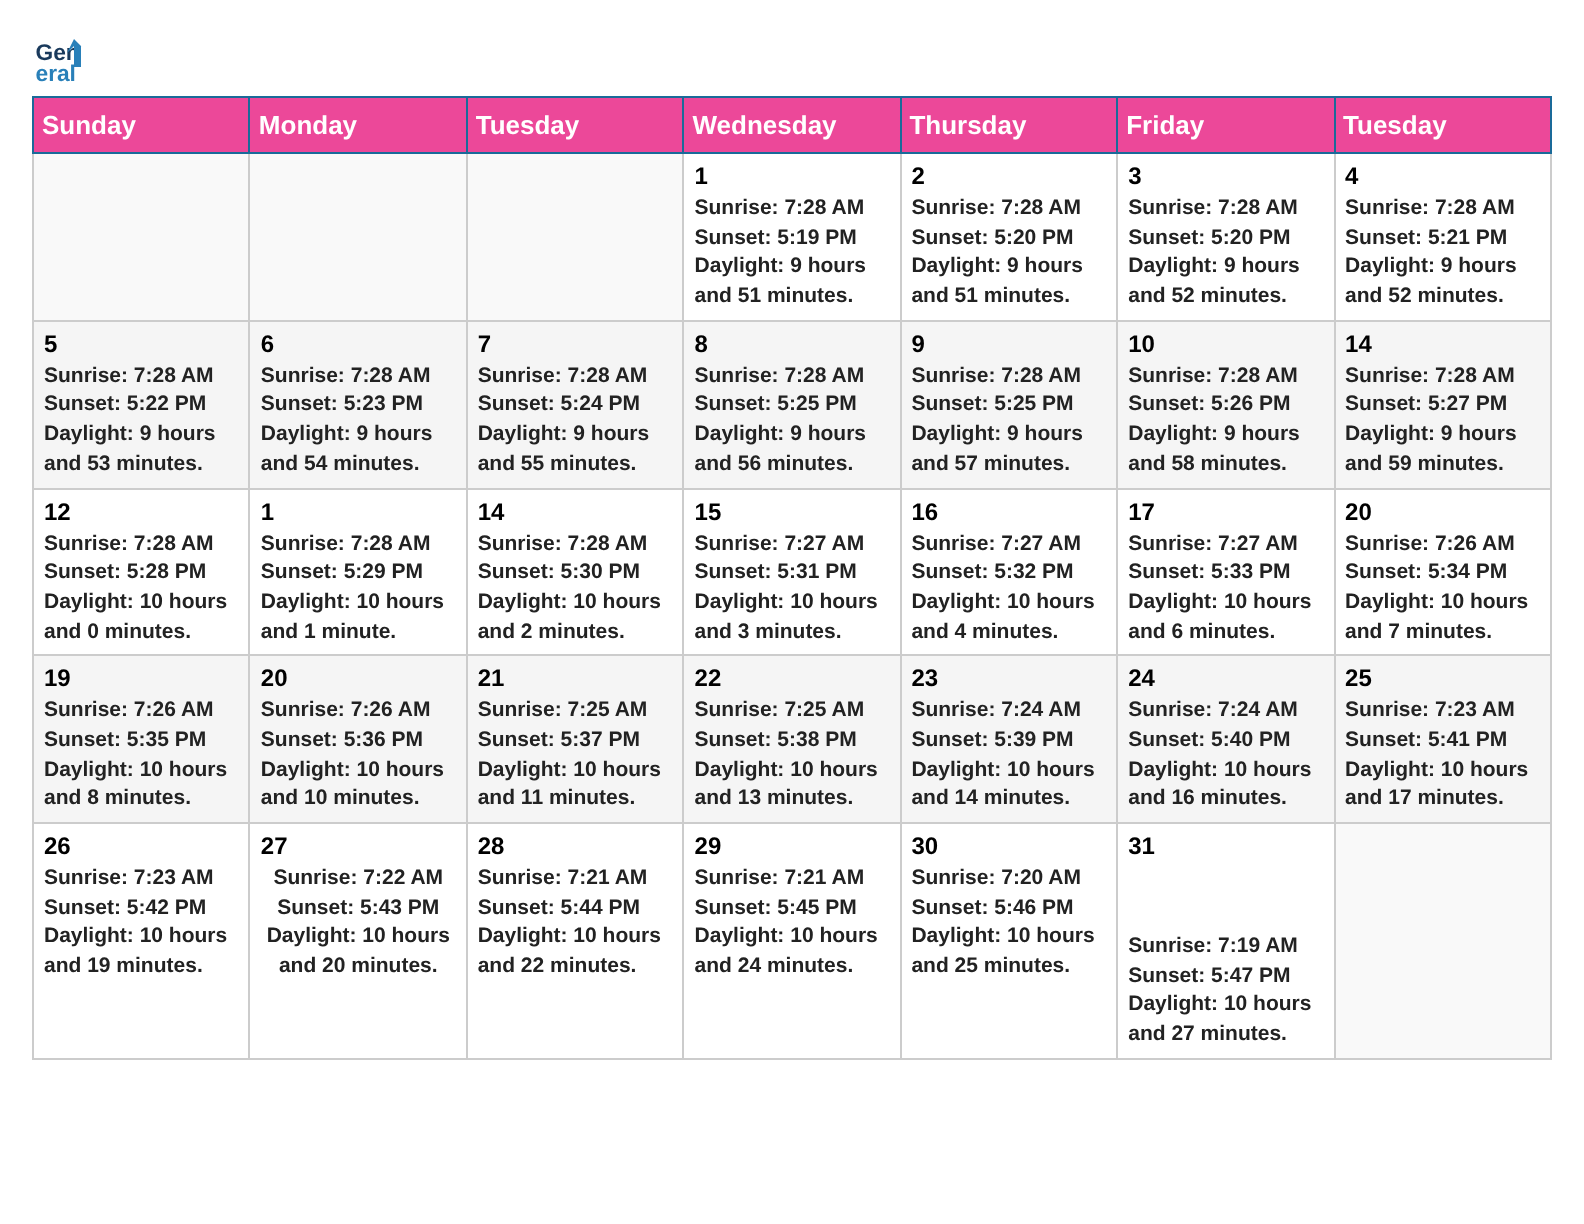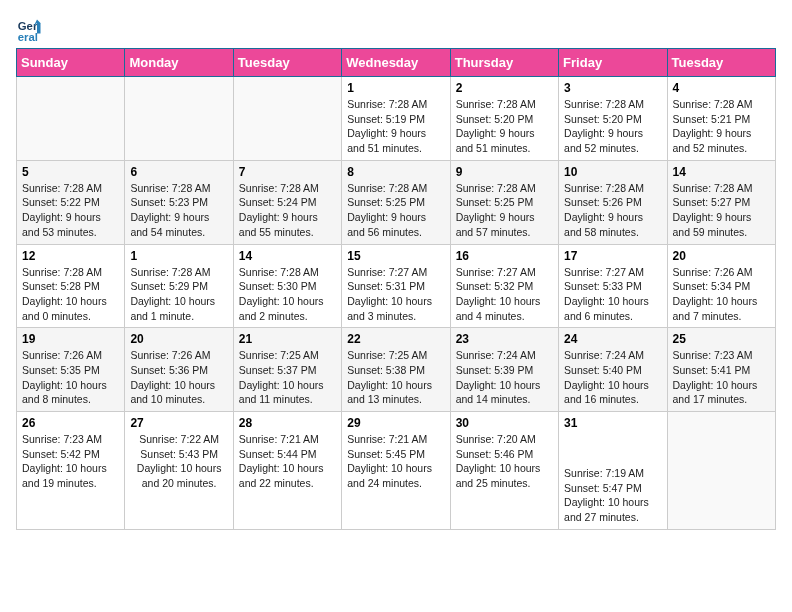--- a/index.html
+++ b/index.html
@@ -66,20 +66,21 @@
     .day-number {
       font-weight: bold;
       font-size: 12px;
       margin-bottom: 2px;
       display: block;
     }
     .day-info {
       font-size: 10.5px;
       color: #222;
       line-height: 1.4;
+      font-weight: bold;
     }
     .empty-cell {
       background: #f9f9f9 !important;
     }
   </style>
 </head>
 <body>
 
 <div class="header">
   <div class="logo">

